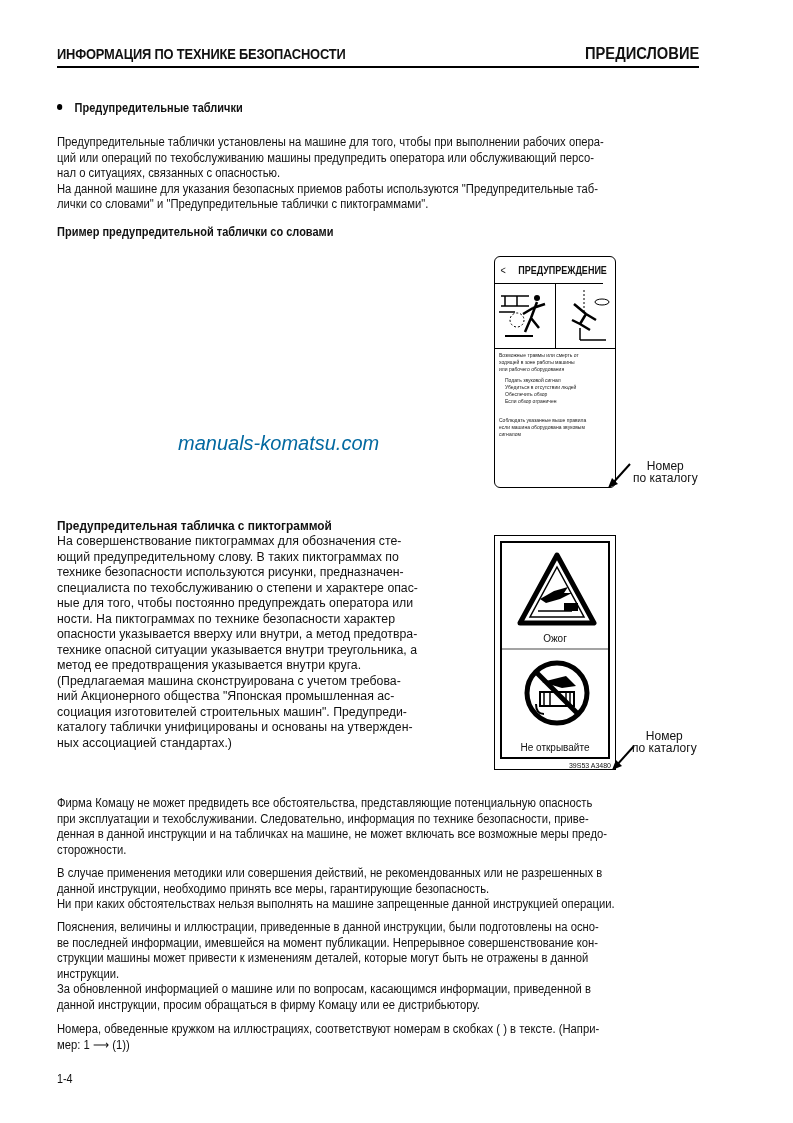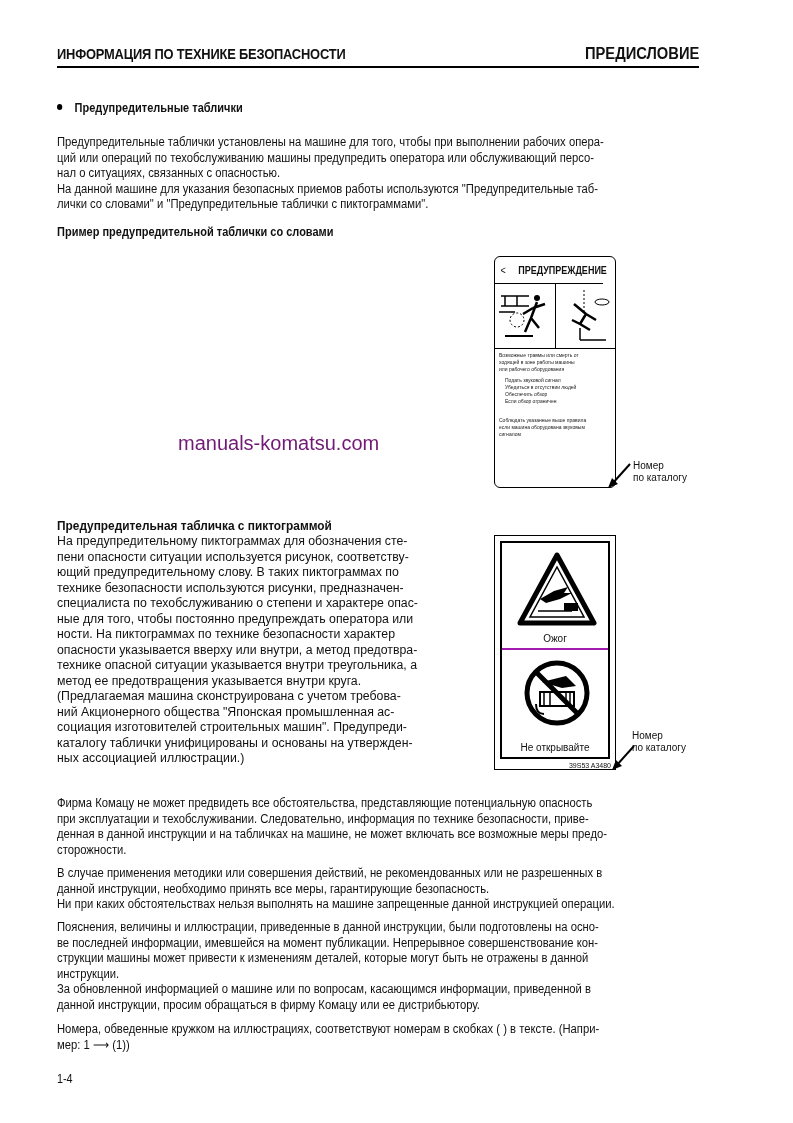--- a/index.html
+++ b/index.html
@@ -7,34 +7,34 @@
   body { position: relative; font-family: "Liberation Sans", sans-serif; color: #111; overflow: hidden; }
   .abs { position: absolute; }
   .hdr-left { left: 57px; top: 46px; font-size: 14px; font-weight: bold; letter-spacing: -0.2px; transform: scaleX(0.92); transform-origin: left; }
   .hdr-right { right: 94px; top: 45px; font-size: 16px; font-weight: bold; transform: scaleX(0.92); transform-origin: right; }
   .hdr-rule { left: 57px; top: 66px; width: 642px; height: 2px; background: #000; }
   .bullet-h { left: 57px; top: 101px; font-size: 12.5px; font-weight: bold; transform: scaleX(0.88); transform-origin: left; }
   .bullet-dot { display: inline-block; width: 6px; height: 6px; border-radius: 50%; background: #000; margin-right: 14px; vertical-align: middle; position: relative; top: -2px; }
   .para { font-size: 12.5px; line-height: 15.5px; transform: scaleX(0.9); transform-origin: left; white-space: nowrap; }
   .sub-h { font-size: 12.5px; font-weight: bold; transform: scaleX(0.88); transform-origin: left; white-space: nowrap; }
   .col-para { font-size: 12.3px; line-height: 15.5px; white-space: nowrap; }
-  .watermark { left: 178px; top: 432px; font-size: 20px; color: #701a75; }
+  .watermark { left: 178px; top: 432px; font-size: 20px; color: #0369a1; font-style: italic; }
   .sign1 { left: 494px; top: 256px; width: 122px; height: 232px; border: 1.5px solid #000; border-radius: 6px; background: #fff; }
   .sign1 .title { height: 27px; border-bottom: 1.2px solid #000; font-size: 10px; font-weight: bold; display: flex; align-items: center; padding-left: 6px; transform: scaleX(0.9); transform-origin: left; }
   .sign1 .title .lt { margin-right: 14px; font-weight: normal; }
   .sign1 .pics { height: 65px; border-bottom: 1.2px solid #000; display: flex; }
   .sign1 .pics div { flex: 1; }
   .sign1 .pics div:first-child { border-right: 1px solid #000; }
   .sign1 .txt { padding: 3px 4px; font-size: 5px; line-height: 7px; color: #222; }
   .sign1 .txt .li { padding-left: 6px; }
-  .catnum { font-size: 10px; line-height: 12px; }
+  .catnum { font-size: 12px; line-height: 12px; text-align: center; }
   .sign2 { left: 494px; top: 535px; width: 122px; height: 235px; border: 1px solid #000; background: #fff; }
   .sign2 .inner { position: absolute; left: 5px; top: 5px; right: 5px; bottom: 10px; border: 2px solid #000; }
   .sign2 .half { position: absolute; left: 0; right: 0; height: 50%; }
-  .sign2 .half.top { top: 0; border-bottom: 2px solid #a21caf; text-decoration: underline; }
+  .sign2 .half.top { top: 0; border-bottom: 2px solid #a3a3a3; text-decoration: underline; }
   .sign2 .half.bottom { bottom: 0; }
   .sign2 .lbl { position: absolute; left: 0; right: 0; bottom: 4px; text-align: center; font-size: 10px; }
   .sign2 .code { position: absolute; right: 4px; bottom: 0; font-size: 7px; }
   .pageno { left: 57px; top: 1072px; font-size: 12px; transform: scaleX(0.9); transform-origin: left; }
 </style>
 </head>
 <body>
 
 <div class="abs hdr-left">ИНФОРМАЦИЯ ПО ТЕХНИКЕ БЕЗОПАСНОСТИ</div>
 <div class="abs hdr-right">ПРЕДИСЛОВИЕ</div>
@@ -100,35 +100,34 @@
 </svg>
 <div class="abs catnum" style="left:633px; top:460px;">
   <div>Номер</div>
   <div>по каталогу</div>
 </div>
 
 <div class="abs watermark">manuals-komatsu.com</div>
 
 <div class="abs sub-h" style="left:57px; top:519px; transform:scaleX(0.95);">Предупредительная табличка с пиктограммой</div>
 <div class="abs col-para" style="left:57px; top:534px;">
-  <div>На предупредительному пиктограммах для обозначения сте-</div>
-  <div>пени опасности ситуации используется рисунок, соответству-</div>
+  <div>На совершенствование пиктограммах для обозначения сте-</div>
   <div>ющий предупредительному слову. В таких пиктограммах по</div>
   <div>технике безопасности используются рисунки, предназначен-</div>
   <div>специалиста по техобслуживанию о степени и характере опас-</div>
   <div>ные для того, чтобы постоянно предупреждать оператора или</div>
   <div>ности. На пиктограммах по технике безопасности характер</div>
   <div>опасности указывается вверху или внутри, а метод предотвра-</div>
   <div>технике опасной ситуации указывается внутри треугольника, а</div>
   <div>метод ее предотвращения указывается внутри круга.</div>
   <div>(Предлагаемая машина сконструирована с учетом требова-</div>
   <div>ний Акционерного общества "Японская промышленная ас-</div>
   <div>социация изготовителей строительных машин". Предупреди-</div>
   <div>каталогу таблички унифицированы и основаны на утвержден-</div>
-  <div>ных ассоциацией иллюстрации.)</div>
+  <div>ных ассоциацией стандартах.)</div>
 </div>
 
 <div class="abs sign2">
   <div class="inner">
     <div class="half top">
       <svg style="position:absolute; left:14px; top:8px;" width="82" height="78" viewBox="0 0 82 78">
         <path d="M41 4 L78 72 H4 Z" fill="none" stroke="#000" stroke-width="5" stroke-linejoin="round"></path>
         <path d="M41 16 L68 66 H14 Z" fill="none" stroke="#000" stroke-width="1.5"></path>
         <path d="M24 48 L38 40 L52 36 L48 42 L56 42 L44 48 L30 52 Z" fill="#000"></path>
         <rect x="48" y="52" width="14" height="8" fill="#000"></rect>

